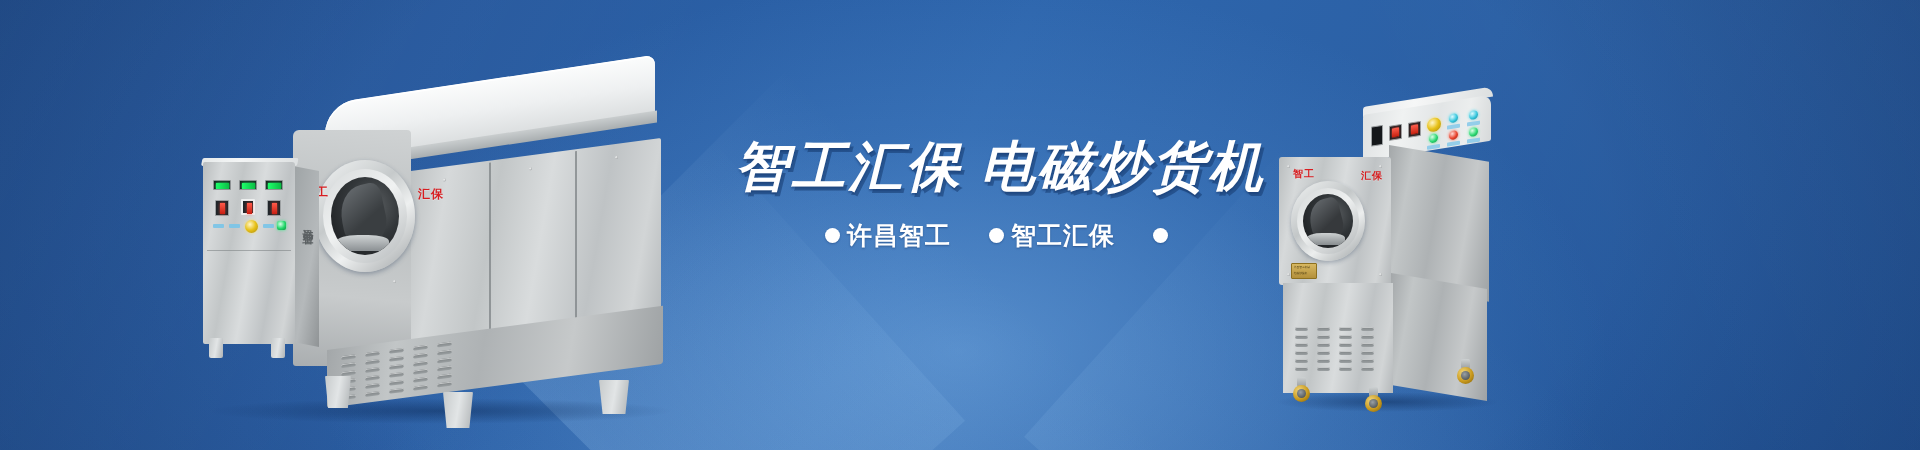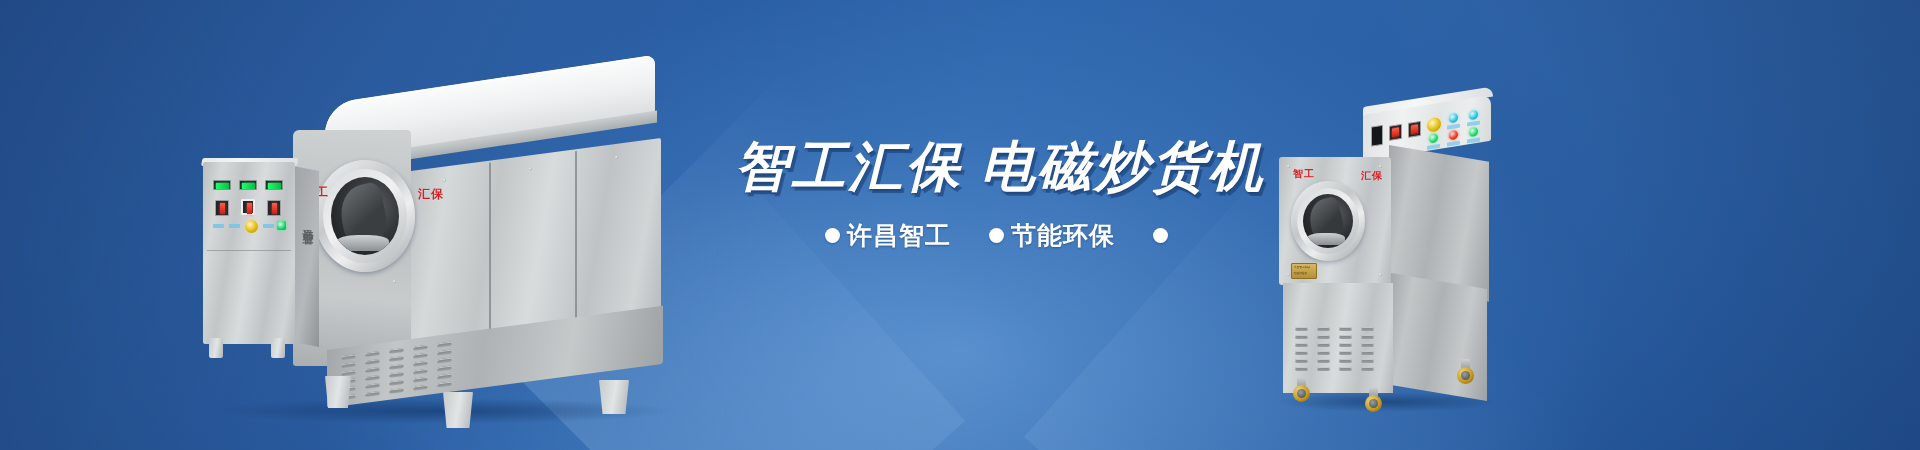--- a/index.html
+++ b/index.html
@@ -420,21 +420,21 @@
 
   <div id="copy">
     <div id="headline">智工汇保  电磁炒货机</div>
     <div id="features">
       <div class="feat">
         <span class="dot"></span>
         <span>许昌智工</span>
       </div>
       <div class="feat">
         <span class="dot"></span>
-        <span>节能环保</span>
+        <span>智工汇保</span>
       </div>
       <div class="feat">
         <span class="dot"></span>
       </div>
     </div>
   </div>
 
 </div>
 
 </body></html>

